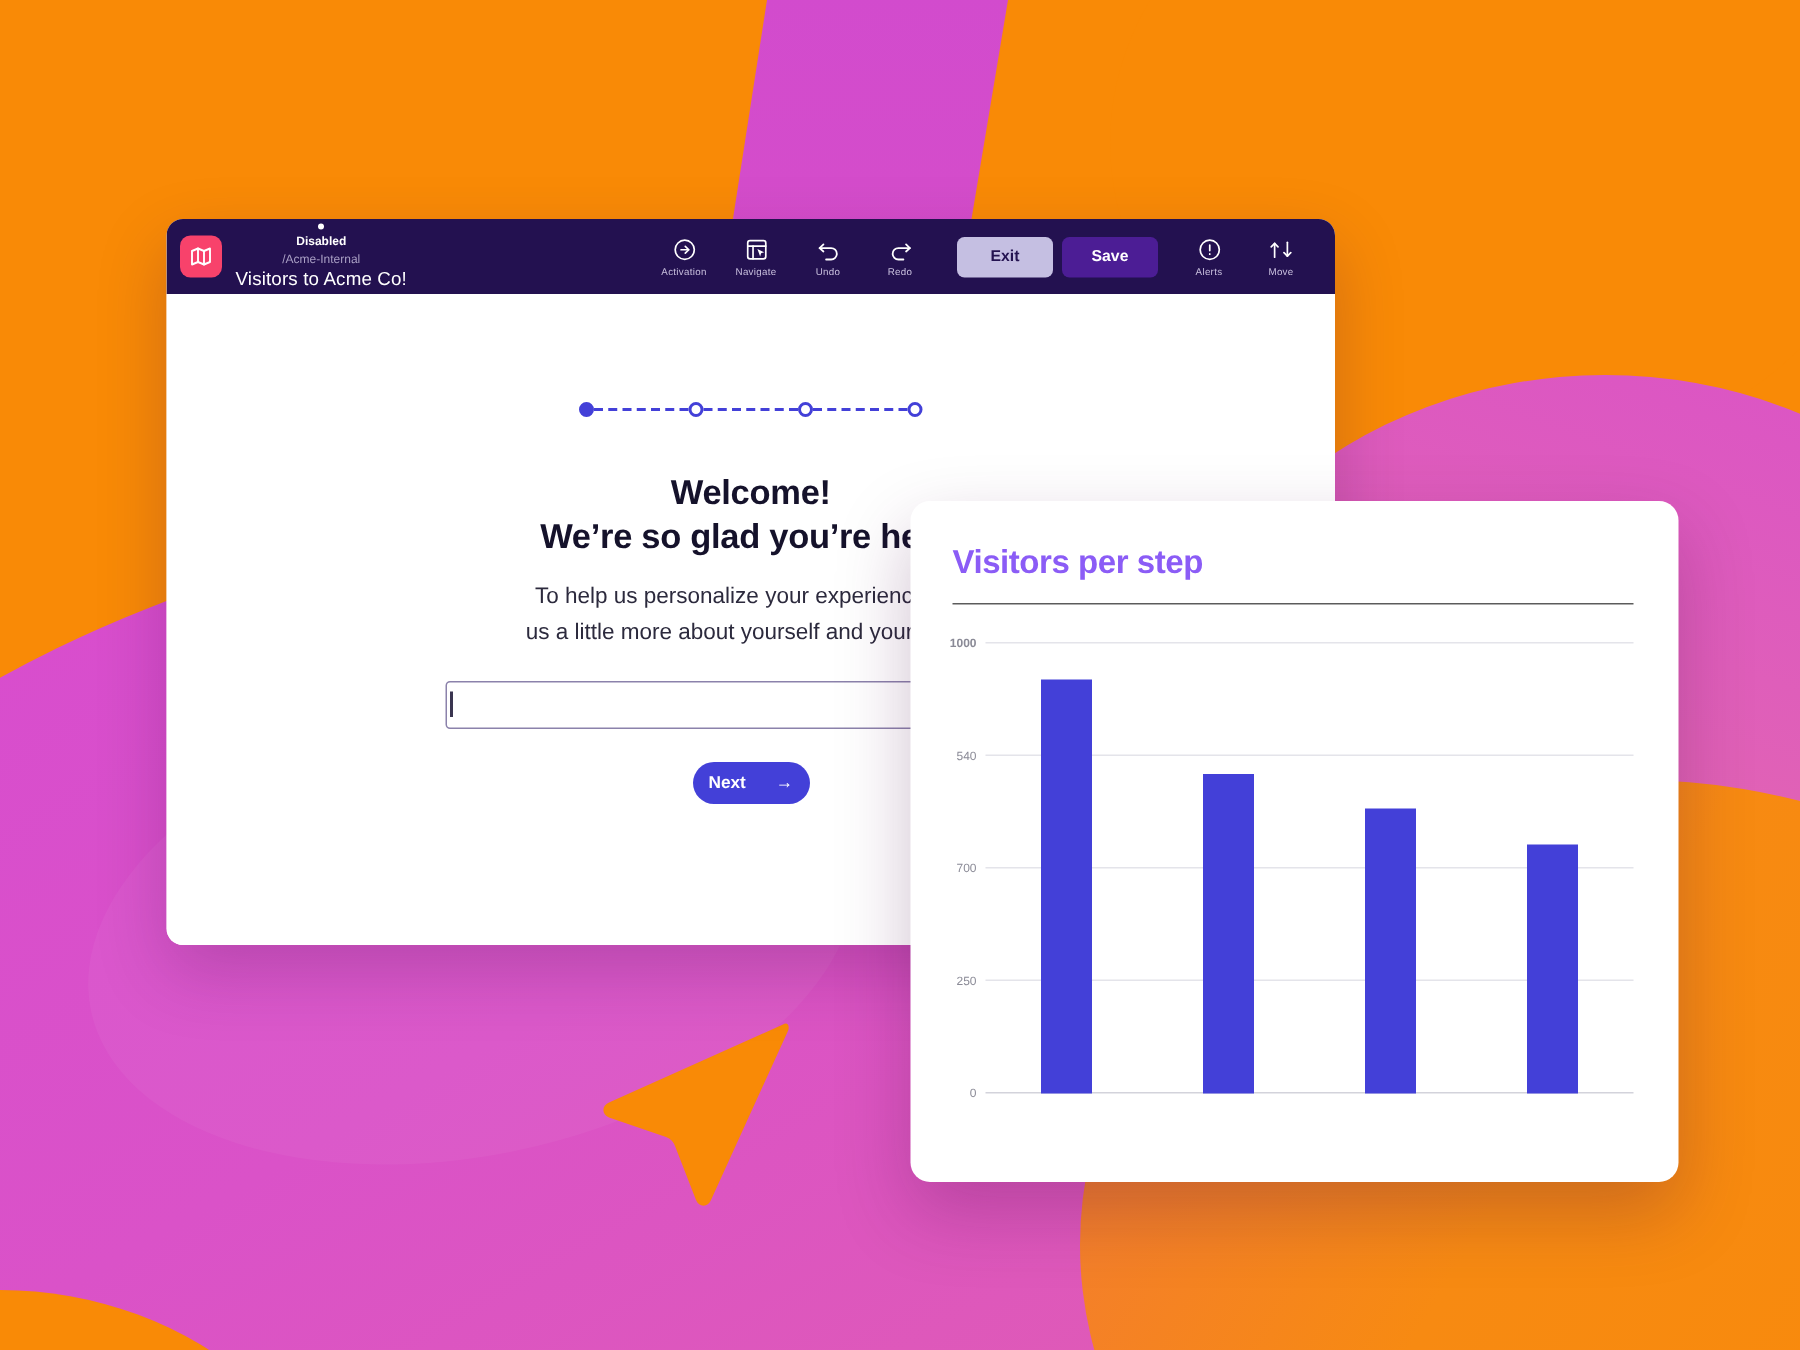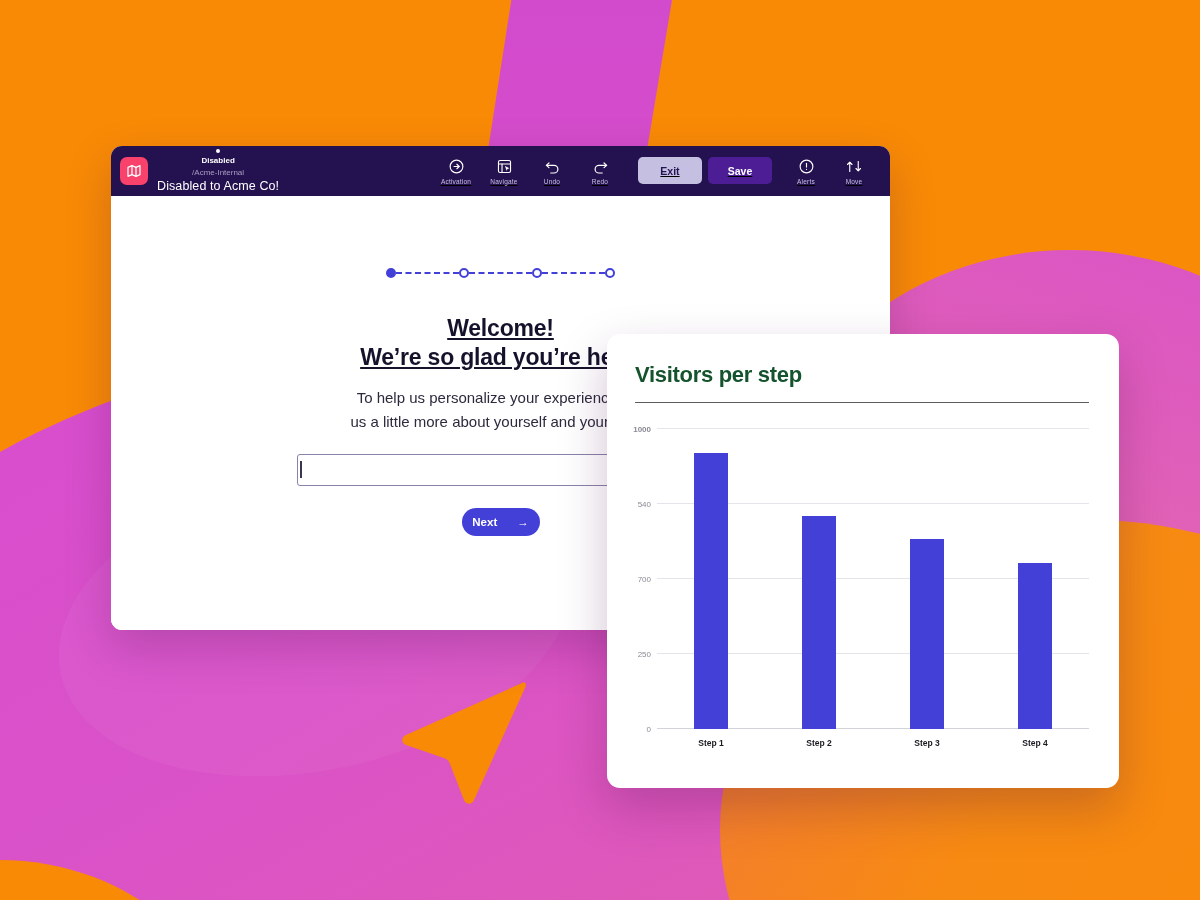--- a/index.html
+++ b/index.html
@@ -127,22 +127,22 @@
   .project-path { color: #a99fc4; }
   .brand-title {
     font-size: 12.5px;
     color: #ffffff;
     letter-spacing: 0.1px;
   }
 
   .toolbar {
     margin-left: auto;
     display: flex;
+    align-items: center;
     gap: 0;
-    text-decoration: underline;
   }
   .tool {
     width: 48px;
     display: flex;
     flex-direction: column;
     align-items: center;
     gap: 3px;
     color: #ffffff;
     cursor: pointer;
   }
@@ -201,21 +201,20 @@
     border-top: 2px dashed #4340D8;
     flex: 0 0 auto;
   }
 
   .headline {
     font-size: 23px;
     font-weight: bold;
     color: #15122b;
     line-height: 1.27;
     letter-spacing: -0.2px;
-    text-decoration: underline;
   }
   .subtext {
     margin-top: 14px;
     font-size: 15px;
     color: #2c2a3d;
     line-height: 1.58;
   }
 
   .field-row { margin-top: 20px; display: flex; justify-content: center; }
   .text-input {
@@ -260,21 +259,21 @@
     left: 607px; top: 334px;
     width: 512px; height: 454px;
     background: #ffffff;
     border-radius: 13px;
     box-shadow: 0 20px 48px rgba(70, 10, 70, 0.25);
     padding: 28px 30px 18px 28px;
   }
   .chart-title {
     font-size: 22px;
     font-weight: bold;
-    color: #14532d;
+    color: #8b5cf6;
     letter-spacing: -0.3px;
   }
   .chart-rule {
     margin-top: 14px;
     border-top: 1.4px solid #5c5c5c;
   }
 
   .plot {
     position: relative;
     margin-top: 26px;
@@ -363,21 +362,21 @@
             <path d="M9 4 V17.5"></path>
             <path d="M15 6.5 V20"></path>
           </svg>
         </div>
         <div class="brand-text">
           <div class="brand-meta">
             <span class="status-dot"></span>
             <span class="status-label">Disabled</span>
             <span class="project-path">/Acme-Internal</span>
           </div>
-          <div class="brand-title">Disabled to Acme Co!</div>
+          <div class="brand-title">Visitors to Acme Co!</div>
         </div>
       </div>
 
       <div class="toolbar">
 
         <div class="tool">
           <span class="tool-icon">
             <svg viewBox="0 0 24 24" width="17" height="17" fill="none" stroke="currentColor" stroke-width="1.6" stroke-linecap="round" stroke-linejoin="round">
               <circle cx="12" cy="12" r="9"></circle>
               <path d="M8.5 12h7"></path>
@@ -513,22 +512,16 @@
           <div class="bar-col">
             <div class="bar" style="height: 71%; background: rgb(67, 64, 216);"></div>
           </div>
           <div class="bar-col">
             <div class="bar" style="height: 63.5%; background: rgb(67, 64, 216);"></div>
           </div>
           <div class="bar-col">
             <div class="bar" style="height: 55.5%; background: rgb(67, 64, 216);"></div>
           </div>
         </div>
-      <div class="x-labels" id="xlabels">
-          <div class="x-label">Step 1</div>
-          <div class="x-label">Step 2</div>
-          <div class="x-label">Step 3</div>
-          <div class="x-label">Step 4</div>
-        </div>
     </div>
   </div>
 
 </div>
 
 </body></html>

